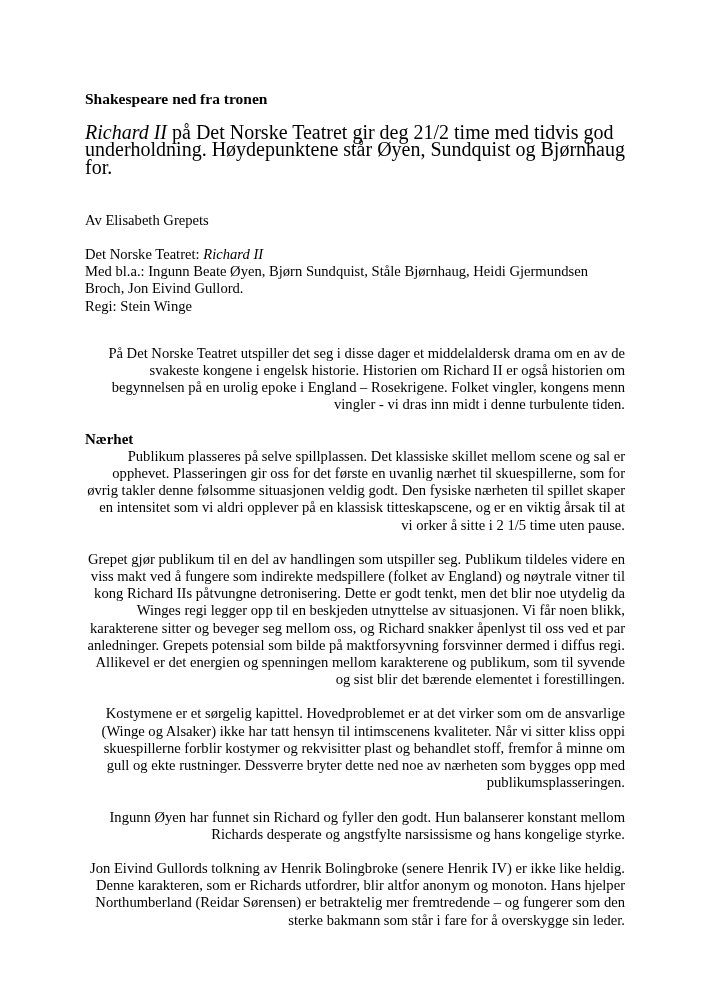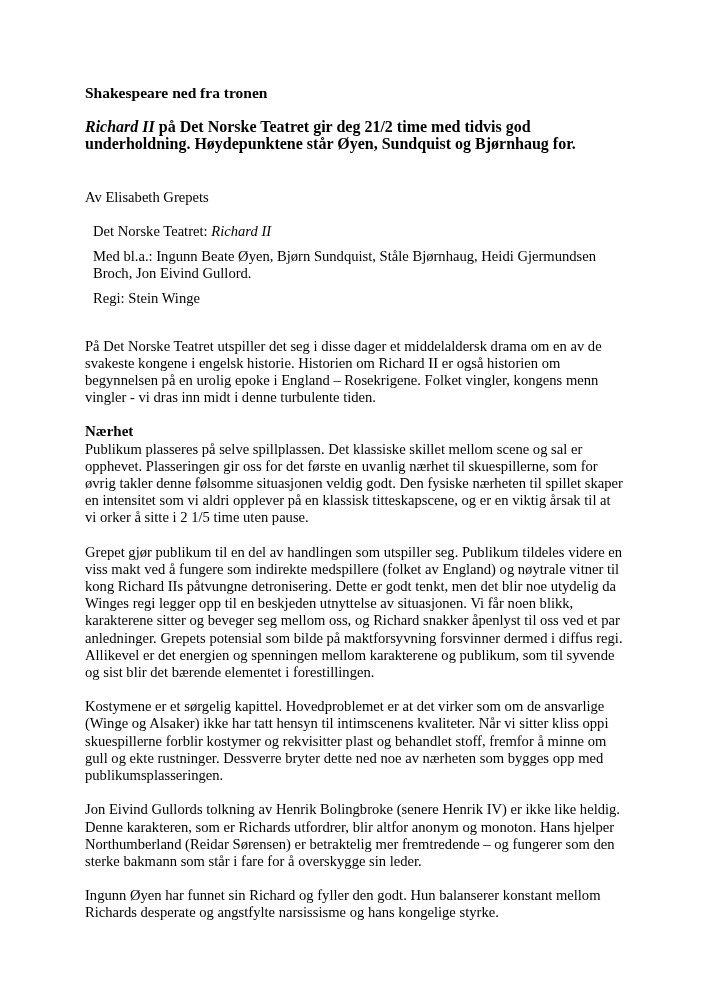--- a/index.html
+++ b/index.html
@@ -11,55 +11,56 @@
     position: relative;
     width: 707px;
     height: 1000px;
     background: #ffffff;
     overflow: hidden;
     font-family: "Liberation Serif", "DejaVu Serif", serif;
     color: #000000;
   }
   .content {
     position: absolute;
-    top: 84px;
+    top: 90px;
     left: 85px;
     width: 540px;
     font-size: 14.6px;
     line-height: 17.2px;
   }
   .article-title {
     font-size: 15.5px;
     font-weight: bold;
     line-height: 17.2px;
     margin: 0 0 17px 0;
   }
   .lead {
-    font-size: 16px;
-    font-weight: bold;
+    font-size: 20px;
+    font-weight: normal;
     line-height: 17.2px;
     margin: 0 0 36px 0;
   }
   .lead .work {
     font-style: italic;
   }
   .byline {
     margin: 0 0 17px 0;
   }
   .credits {
     margin: 0 0 30px 0;
   }
   .credits .line {
-    margin: 8px;
+    margin: 0;
   }
   .credits .work {
     font-style: italic;
   }
   .para {
     margin: 0 0 17px 0;
+    text-align: right;
   }
   .section-heading {
     font-size: 15px;
     font-weight: bold;
     line-height: 17.2px;
     margin: 0;
   }
 </style>
 </head>
 <body>
@@ -82,18 +83,18 @@
     <p class="para">På Det Norske Teatret utspiller det seg i disse dager et middelaldersk drama om en av de svakeste kongene i engelsk historie. Historien om Richard II er også historien om begynnelsen på en urolig epoke i England – Rosekrigene. Folket vingler, kongens menn vingler - vi dras inn midt i denne turbulente tiden.</p>
 
     <div>
       <h2 class="section-heading">Nærhet</h2>
       <p class="para">Publikum plasseres på selve spillplassen. Det klassiske skillet mellom scene og sal er opphevet. Plasseringen gir oss for det første en uvanlig nærhet til skuespillerne, som for øvrig takler denne følsomme situasjonen veldig godt. Den fysiske nærheten til spillet skaper en intensitet som vi aldri opplever på en klassisk titteskapscene, og er en viktig årsak til at vi orker å sitte i 2 1/5 time uten pause.</p>
       <p class="para">Grepet gjør publikum til en del av handlingen som utspiller seg. Publikum tildeles videre en viss makt ved å fungere som indirekte medspillere (folket av England) og nøytrale vitner til kong Richard IIs påtvungne detronisering. Dette er godt tenkt, men det blir noe utydelig da Winges regi legger opp til en beskjeden utnyttelse av situasjonen. Vi får noen blikk, karakterene sitter og beveger seg mellom oss, og Richard snakker åpenlyst til oss ved et par anledninger. Grepets potensial som bilde på maktforsyvning forsvinner dermed i diffus regi. Allikevel er det energien og spenningen mellom karakterene og publikum, som til syvende og sist blir det bærende elementet i forestillingen.</p>
       <p class="para">Kostymene er et sørgelig kapittel. Hovedproblemet er at det virker som om de ansvarlige (Winge og Alsaker) ikke har tatt hensyn til intimscenens kvaliteter. Når vi sitter kliss oppi skuespillerne forblir kostymer og rekvisitter plast og behandlet stoff, fremfor å minne om gull og ekte rustninger. Dessverre bryter dette ned noe av nærheten som bygges opp med publikumsplasseringen.</p>
     </div>
 
     <div>
+      <p class="para">Ingunn Øyen har funnet sin Richard og fyller den godt. Hun balanserer konstant mellom Richards desperate og angstfylte narsissisme og hans kongelige styrke.</p>
       <p class="para">Jon Eivind Gullords tolkning av Henrik Bolingbroke (senere Henrik IV) er ikke like heldig. Denne karakteren, som er Richards utfordrer, blir altfor anonym og monoton. Hans hjelper Northumberland (Reidar Sørensen) er betraktelig mer fremtredende – og fungerer som den sterke bakmann som står i fare for å overskygge sin leder.</p>
-      <p class="para">Ingunn Øyen har funnet sin Richard og fyller den godt. Hun balanserer konstant mellom Richards desperate og angstfylte narsissisme og hans kongelige styrke.</p>
     </div>
 
   </div>
 </div>
 
 </body></html>

